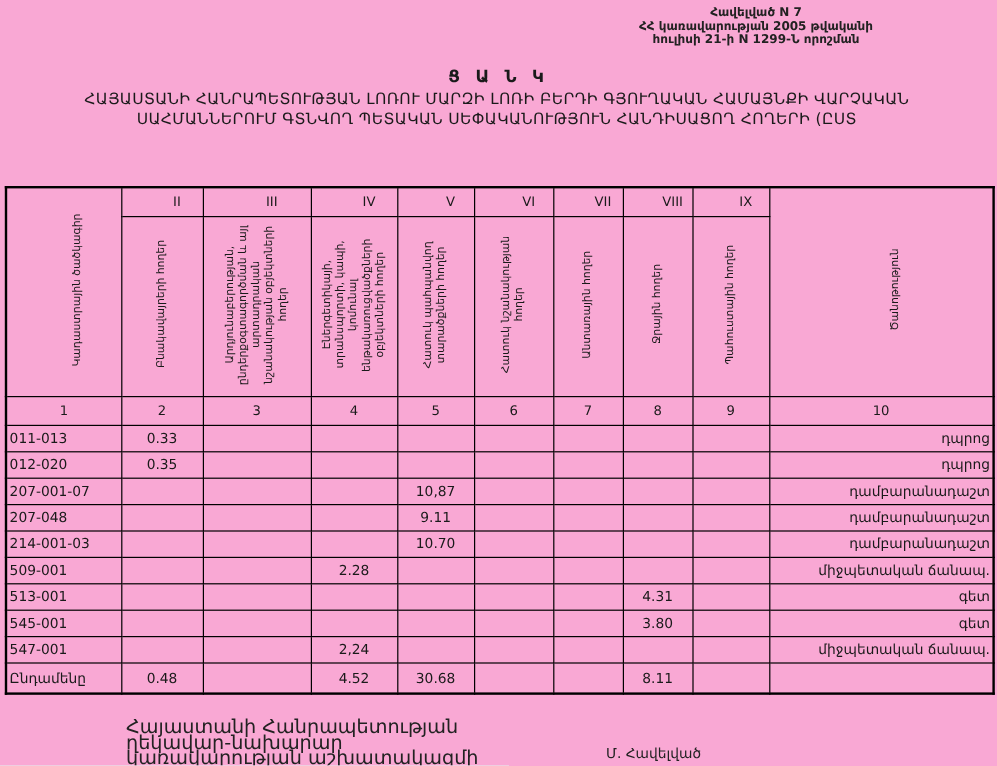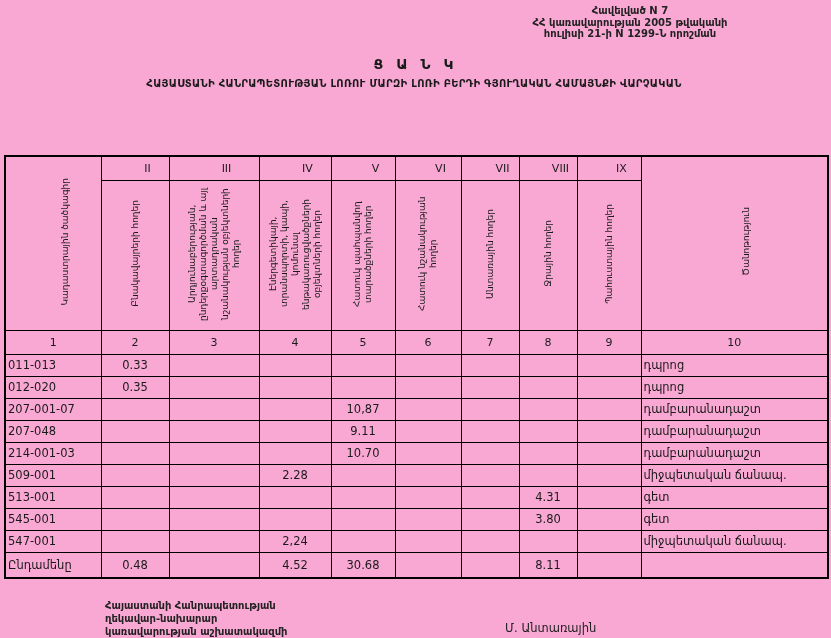--- a/index.html
+++ b/index.html
@@ -32,22 +32,22 @@
     font-size: 14px;
     font-weight: bold;
     letter-spacing: 4px;
   }
   .doc-subtitle {
     position: absolute;
     top: 76px;
     left: 1px;
     right: 4px;
     text-align: center;
-    font-size: 10px;
-    font-weight: bold;
+    font-size: 13px;
+    font-weight: normal;
     line-height: 15.5px;
     letter-spacing: 0.3px;
   }
   table.main {
     position: absolute;
     top: 155px;
     left: 4px;
     width: 823px;
     border-collapse: collapse;
     table-layout: fixed;
@@ -87,29 +87,28 @@
     white-space: normal;
     text-align: center;
   }
   td.tall .vert { max-height: 168px; }
   tr.num-row { height: 24px; }
   tr.num-row td { text-align: center; font-size: 11px; }
   tr.data-row { height: 22px; }
   tr.total-row { height: 26px; }
   td.col-code { text-align: left; padding-left: 4px; margin-left: 36px; }
   td.col-num  { text-align: center; }
-  td.col-note { text-align: left; padding-left: 6px; }
+  td.col-note { text-align: right; padding-left: 6px; }
   .footer-left {
     position: absolute;
     top: 599px;
     left: 105px;
-    font-size: 10px;
+    font-size: 16px;
     line-height: 13px;
     color: #222;
-    font-weight: bold;
   }
   .signature {
     position: absolute;
     top: 621px;
     left: 505px;
     font-size: 11.5px;
     color: #222;
   }
 </style>
 </head>
@@ -120,20 +119,21 @@
   <div class="appendix">
     <div>Հավելված N 7</div>
     <div>ՀՀ կառավարության 2005 թվականի</div>
     <div>հուլիսի 21-ի N 1299-Ն որոշման</div>
   </div>
 
   <div class="doc-heading">Ց Ա Ն Կ</div>
 
   <div class="doc-subtitle">
     <div>ՀԱՅԱՍՏԱՆԻ ՀԱՆՐԱՊԵՏՈՒԹՅԱՆ ԼՈՌՈՒ ՄԱՐԶԻ ԼՈՌԻ ԲԵՐԴԻ ԳՅՈՒՂԱԿԱՆ ՀԱՄԱՅՆՔԻ ՎԱՐՉԱԿԱՆ</div>
+    <div>ՍԱՀՄԱՆՆԵՐՈՒՄ ԳՏՆՎՈՂ ՊԵՏԱԿԱՆ ՍԵՓԱԿԱՆՈՒԹՅՈՒՆ ՀԱՆԴԻՍԱՑՈՂ ՀՈՂԵՐԻ (ԸՍՏ</div>
   </div>
 
   <table class="main">
     <colgroup>
       <col class="c1">
         <col class="c2">
         <col class="c3">
         <col class="c4">
         <col class="c5">
       <col class="c6">
@@ -320,15 +320,15 @@
         </tr>
       </tbody>
   </table>
 
   <div class="footer-left">
     <div>Հայաստանի Հանրապետության</div>
     <div>ղեկավար-նախարար</div>
     <div>կառավարության աշխատակազմի</div>
   </div>
 
-  <div class="signature">Մ. Անտառային</div>
+  <div class="signature">Մ. Հավելված</div>
 
 </div>
 
 </body></html>

